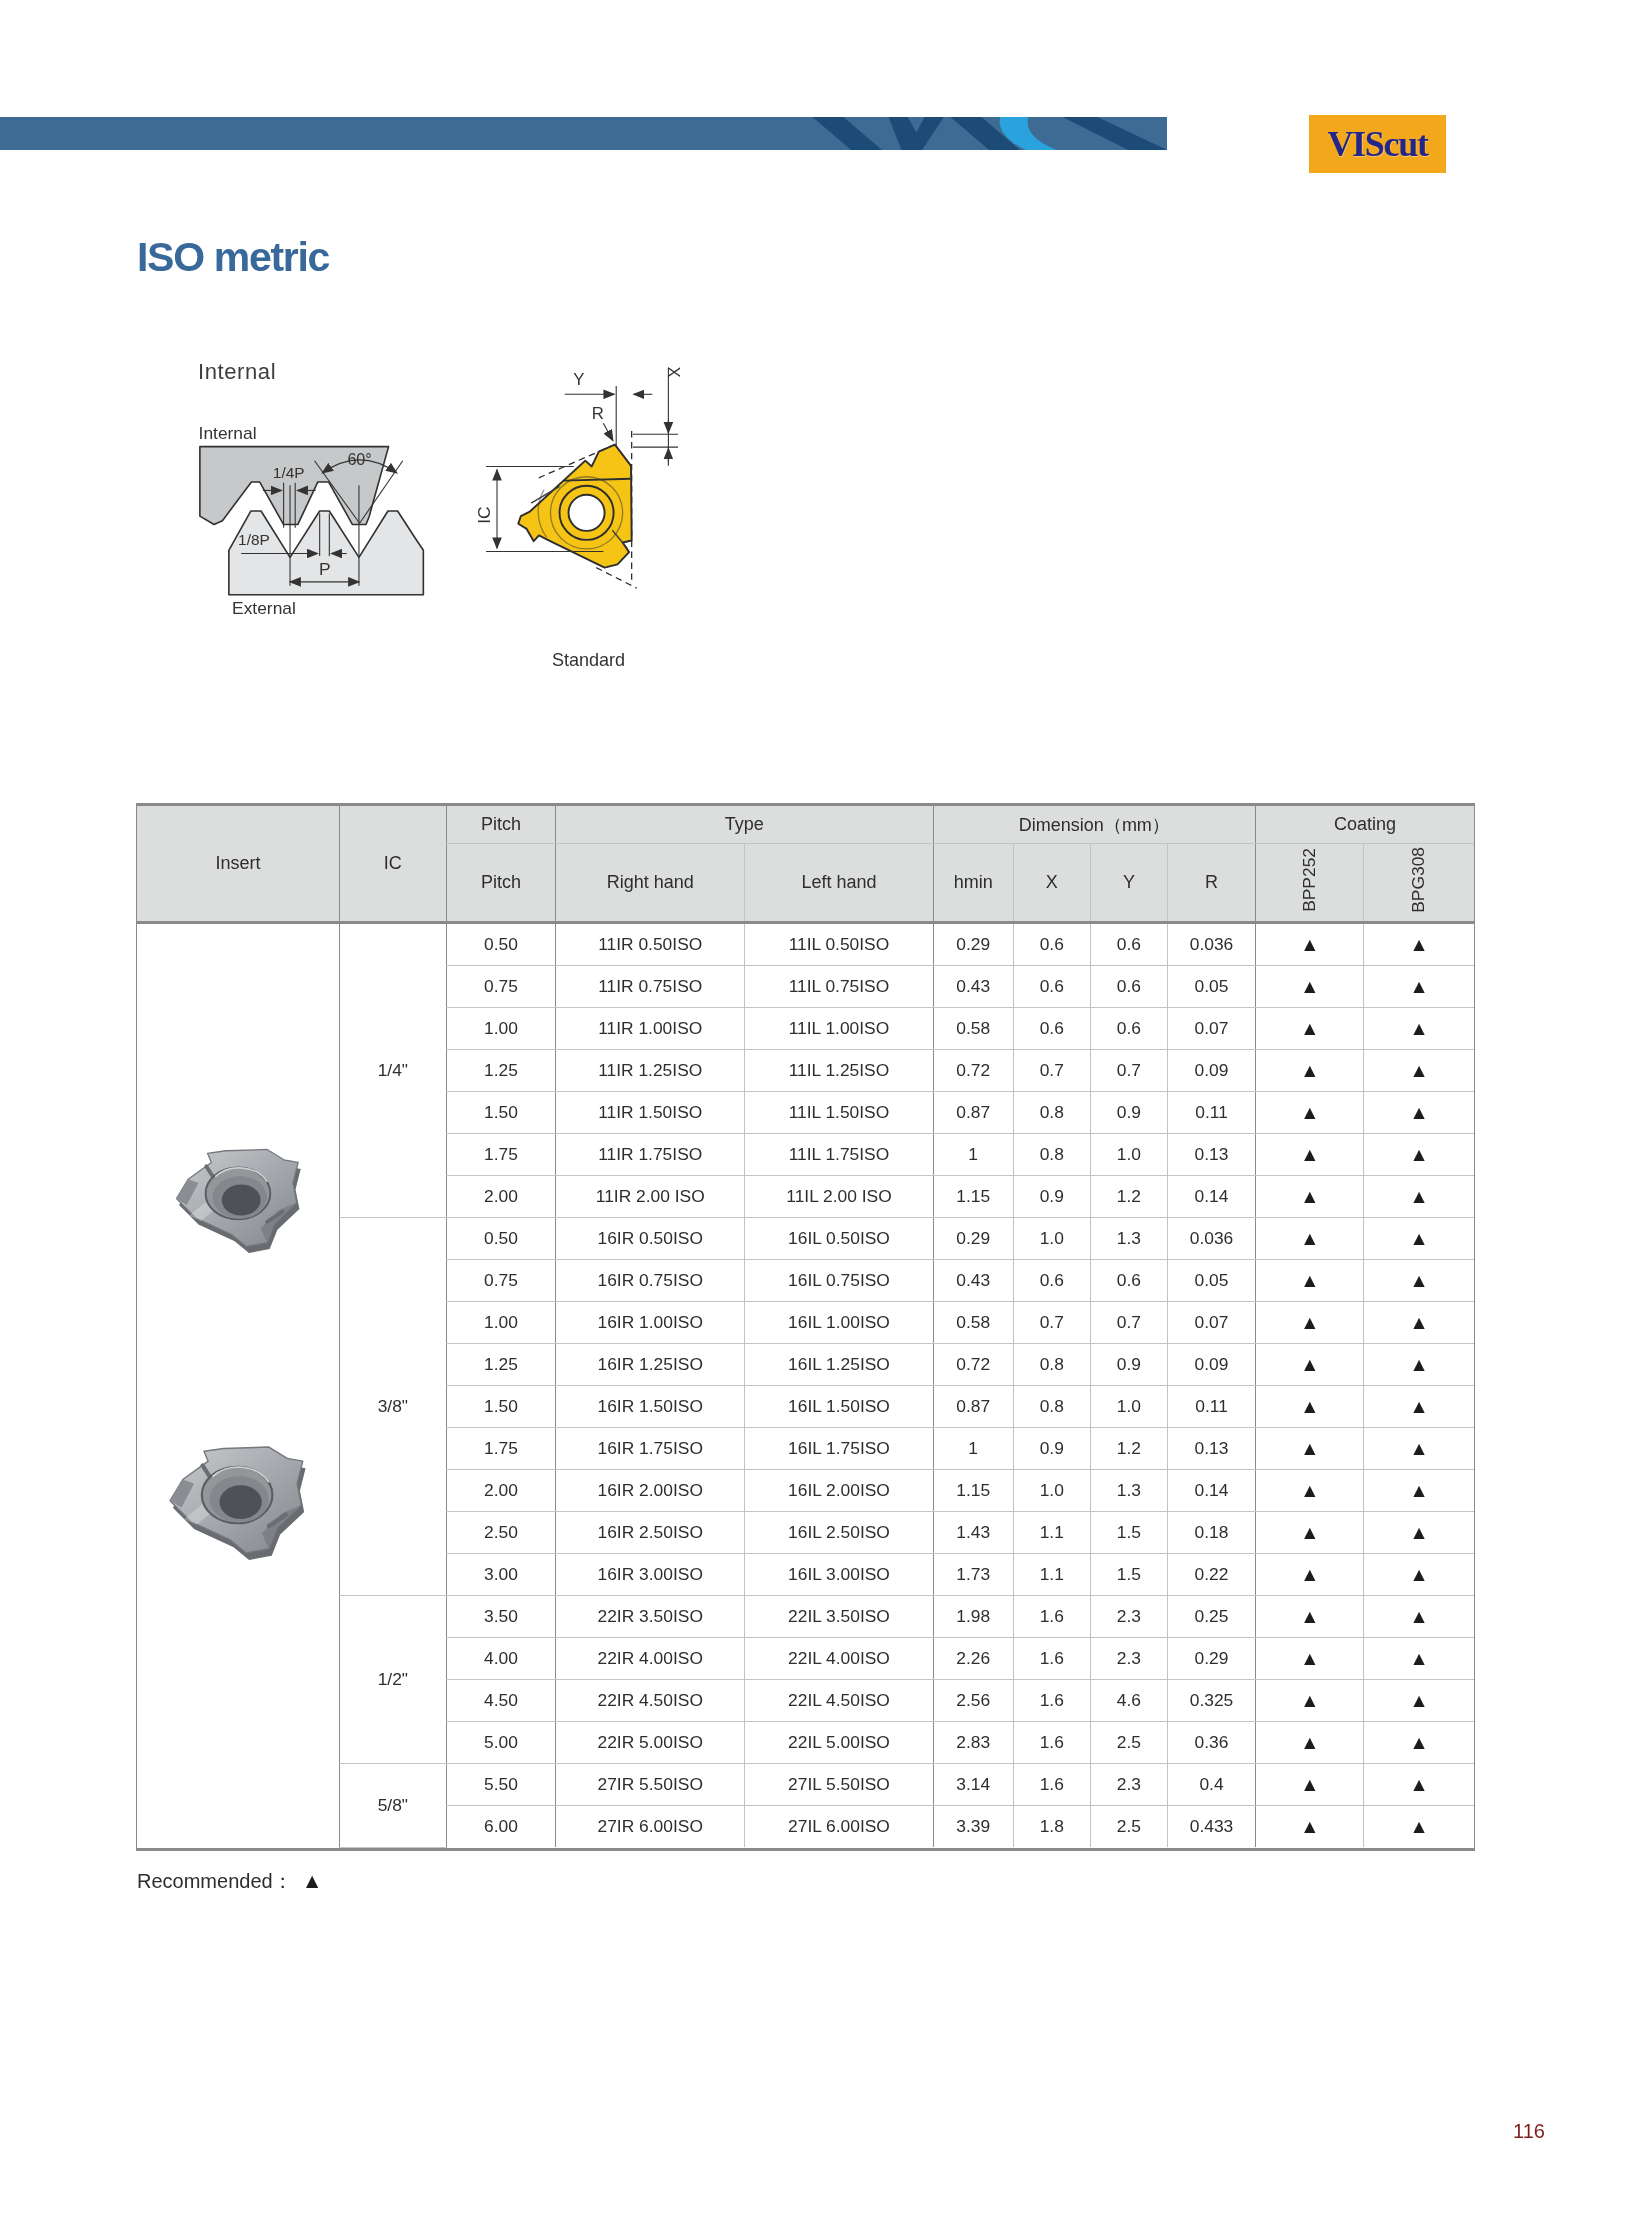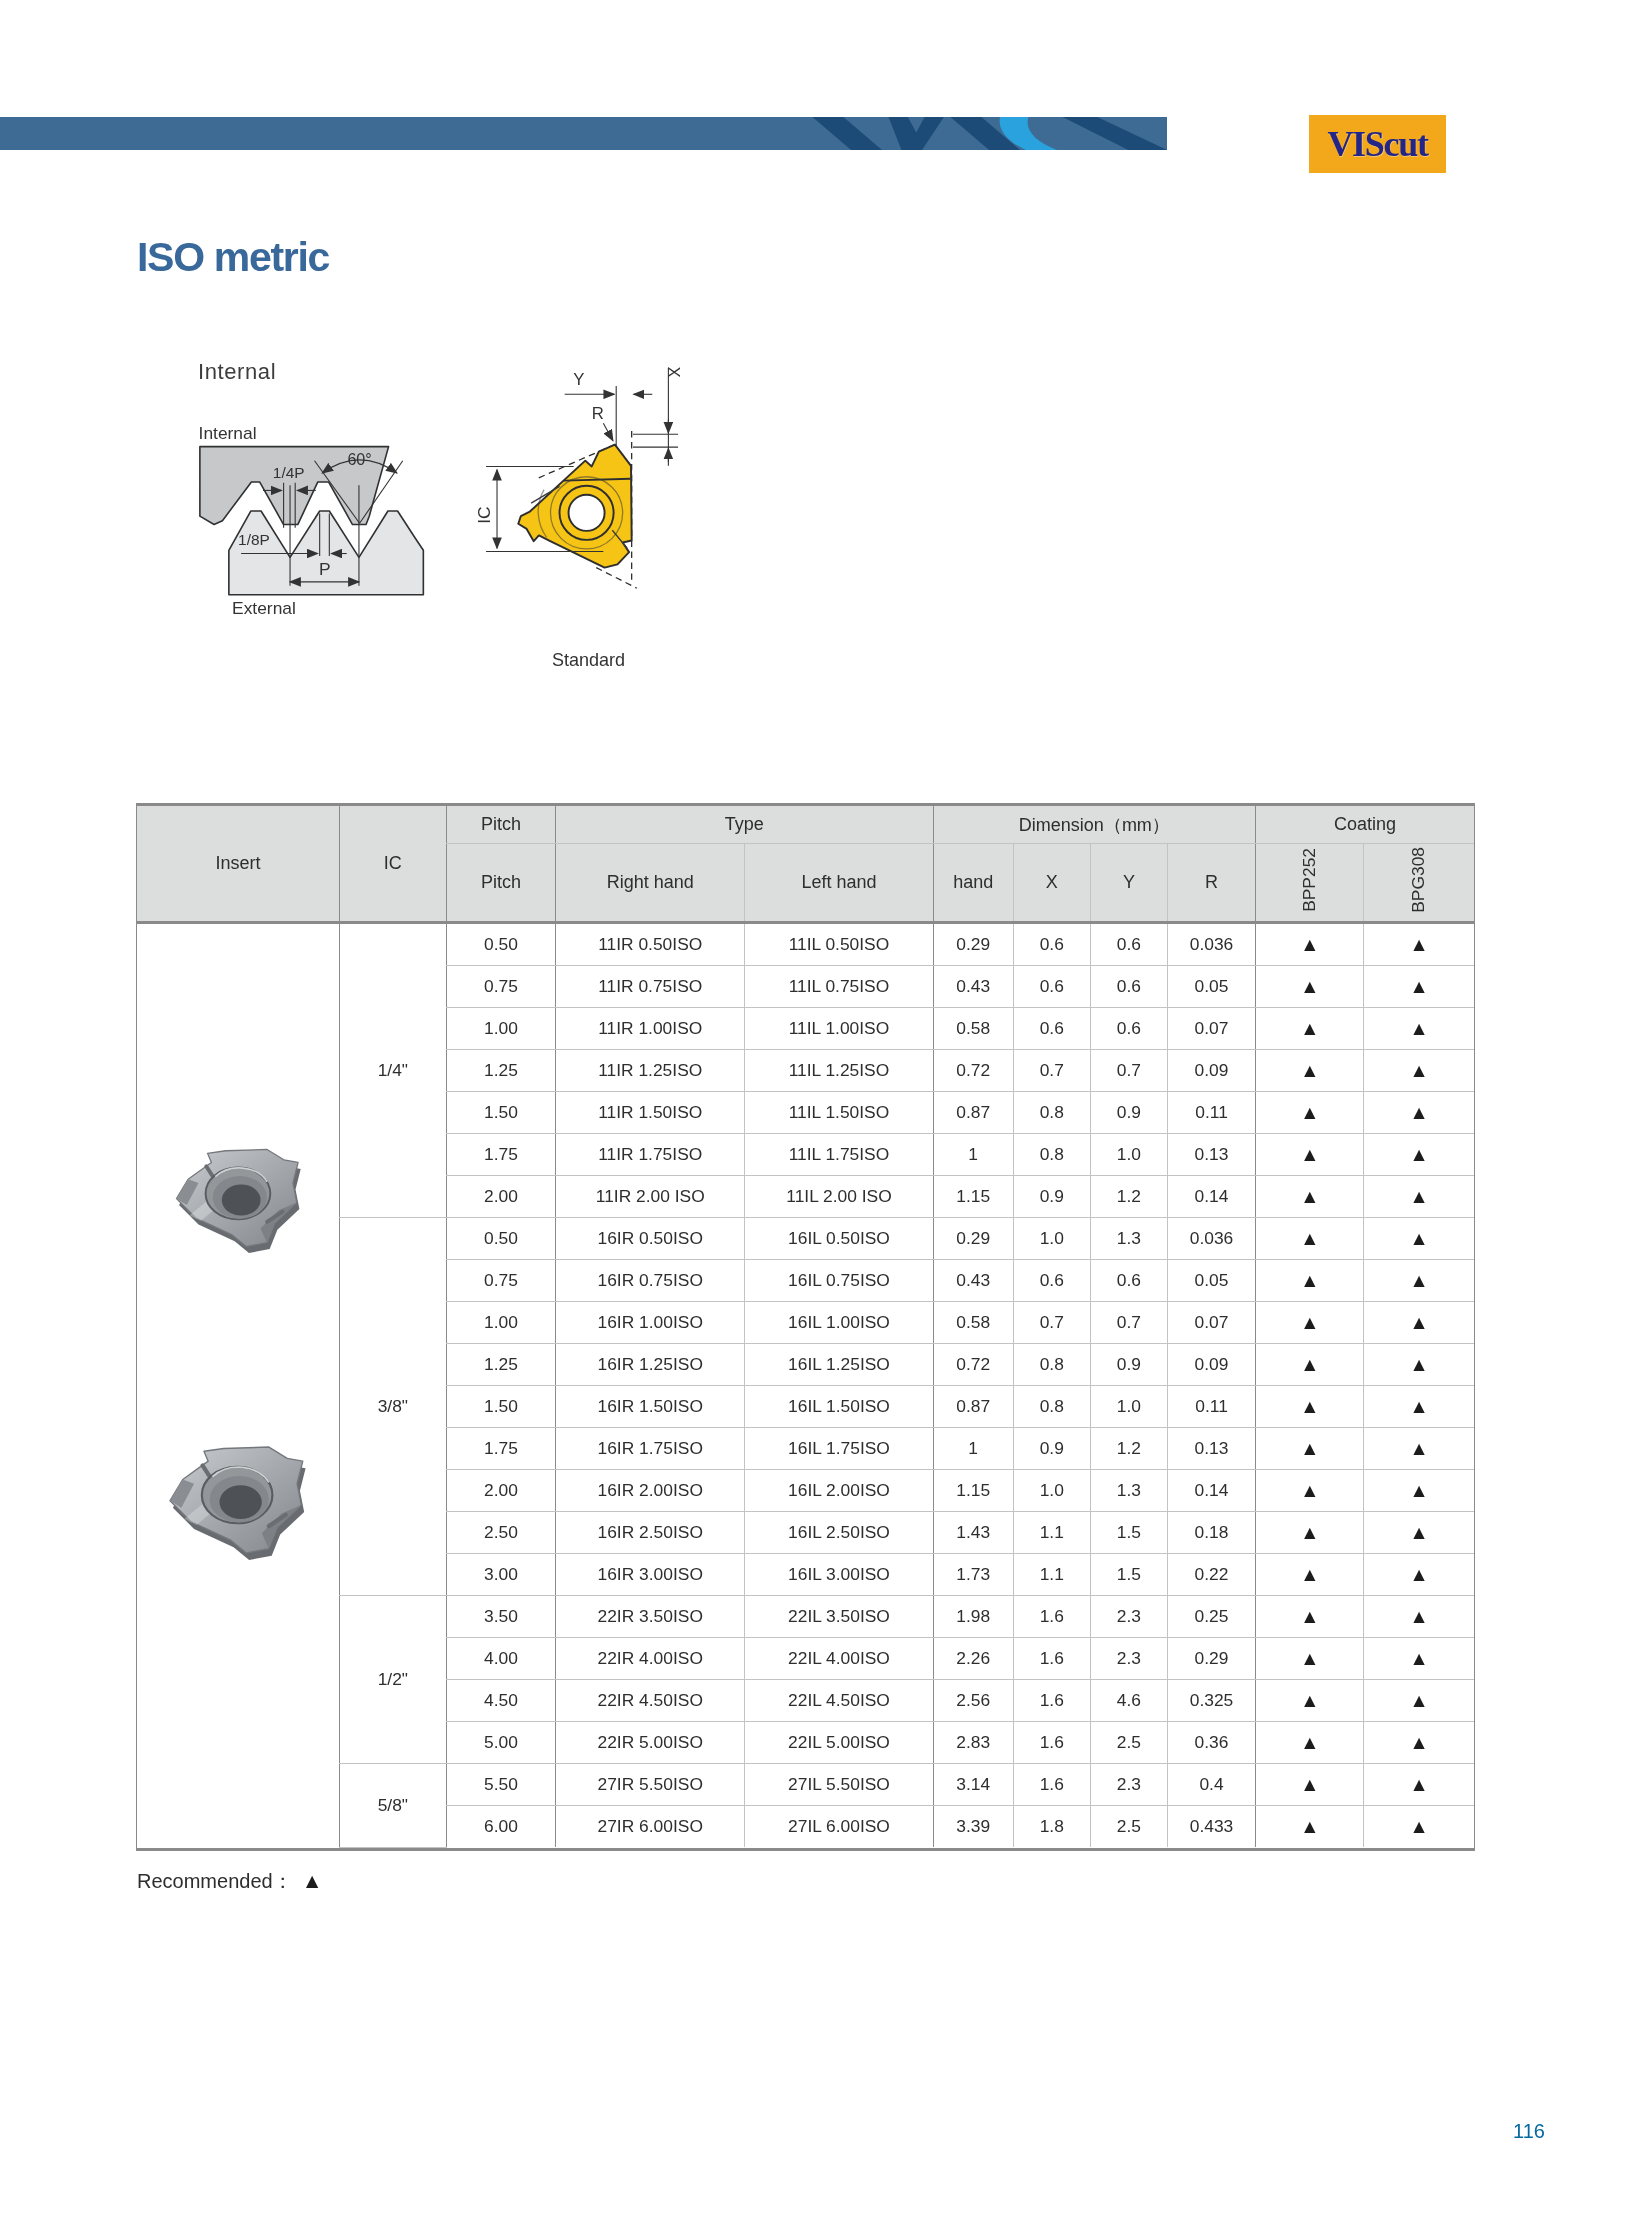--- a/index.html
+++ b/index.html
@@ -43,21 +43,21 @@
   .bmin{border-left:1.3px solid var(--border-light,#C2C3C4);}
   .insertcell{border:none;position:relative;}
   .tri{font-size:19.3px;color:#1c1c1c;}
   .vt span{writing-mode:vertical-rl;transform:rotate(180deg);display:inline-block;line-height:1;font-size:17.4px;}
   .photo1{position:absolute;left:33px;top:219px;width:132px;height:110px;}
   .photo2{position:absolute;left:26.4px;top:515px;width:144px;height:122px;}
 
   
   .recommended{position:absolute;left:137px;top:1868px;font-size:20px;color:#2e2e2e;}
   .recommended .tri-sym{font-size:21px;color:#1c1c1c;margin-left:9px;}
-  .page-number{position:absolute;left:1513px;top:2120px;font-size:20px;color:#0369a1;}
+  .page-number{position:absolute;left:1513px;top:2120px;font-size:20px;color:#7f1d1d;}
 </style>
 </head>
 <body>
 
 <div id="page">
 
   <div class="band">
     <svg width="361" height="33" viewBox="0 0 560 51">
       <polygon points="10,0 58,0 118,51 70,51" style="fill:var(--band-navy,#1D4B78)"></polygon>
       <polygon points="128,0 158,0 171,24 184,0 214,0 180,51 148,51" style="fill:var(--band-navy,#1D4B78)"></polygon>
@@ -161,21 +161,21 @@
           <th rowspan="2" class="bmaj">IC</th>
           <th class="bmaj">Pitch</th>
           <th class="bmaj" colspan="2">Type</th>
           <th class="bmaj" colspan="4">Dimension（mm）</th>
           <th class="bmaj" colspan="2">Coating</th>
         </tr>
         <tr class="h2">
           <th class="bmaj">Pitch</th>
           <th class="bmaj">Right hand</th>
           <th class="bmin">Left hand</th>
-          <th class="bmaj">hand</th>
+          <th class="bmaj">hmin</th>
           <th class="bmin">X</th>
           <th class="bmin">Y</th>
           <th class="bmin">R</th>
           <th class="bmaj vt"><span>BPP252</span></th>
           <th class="bmin vt"><span>BPG308</span></th>
         </tr>
       </thead>
       <tbody>
           <tr>
             <td rowspan="22" class="insertcell">

